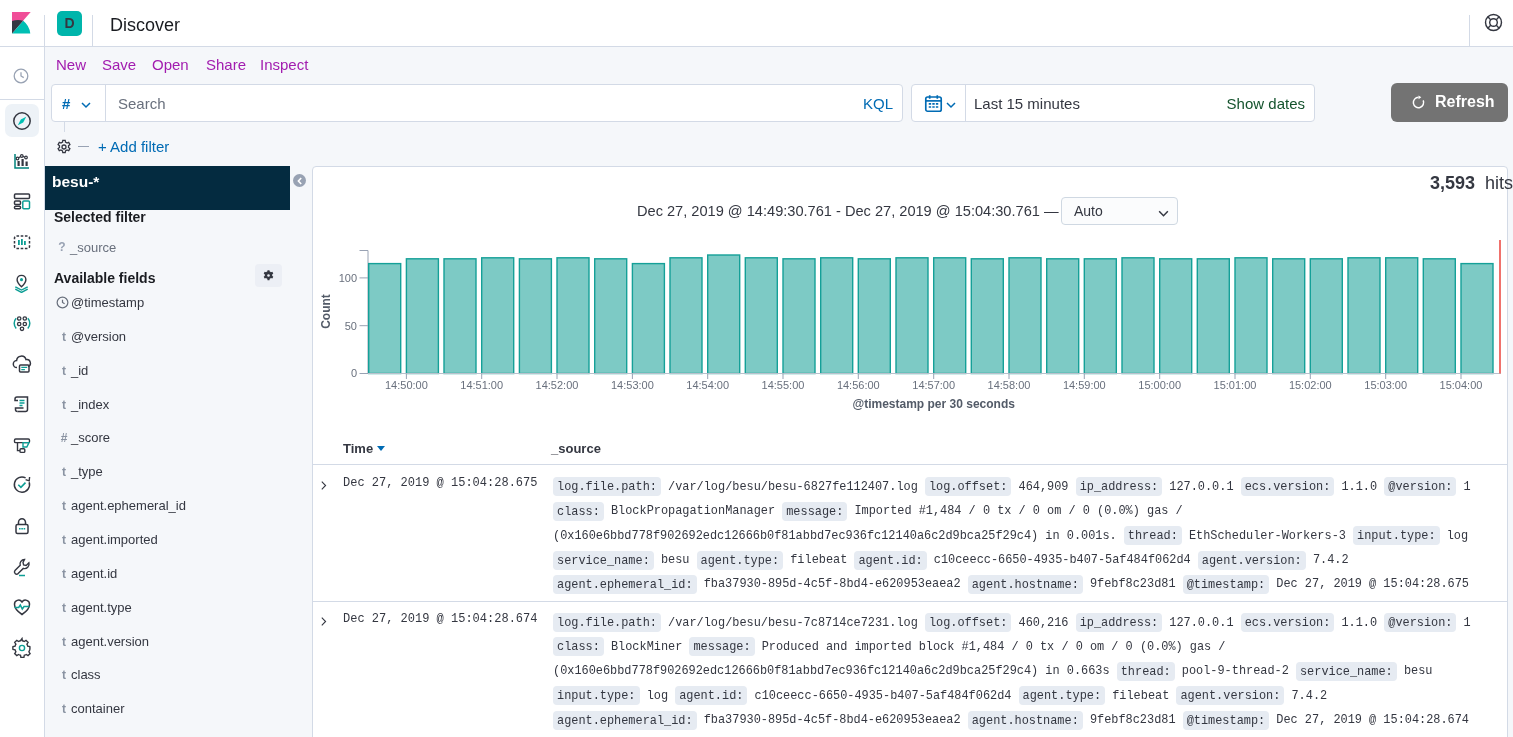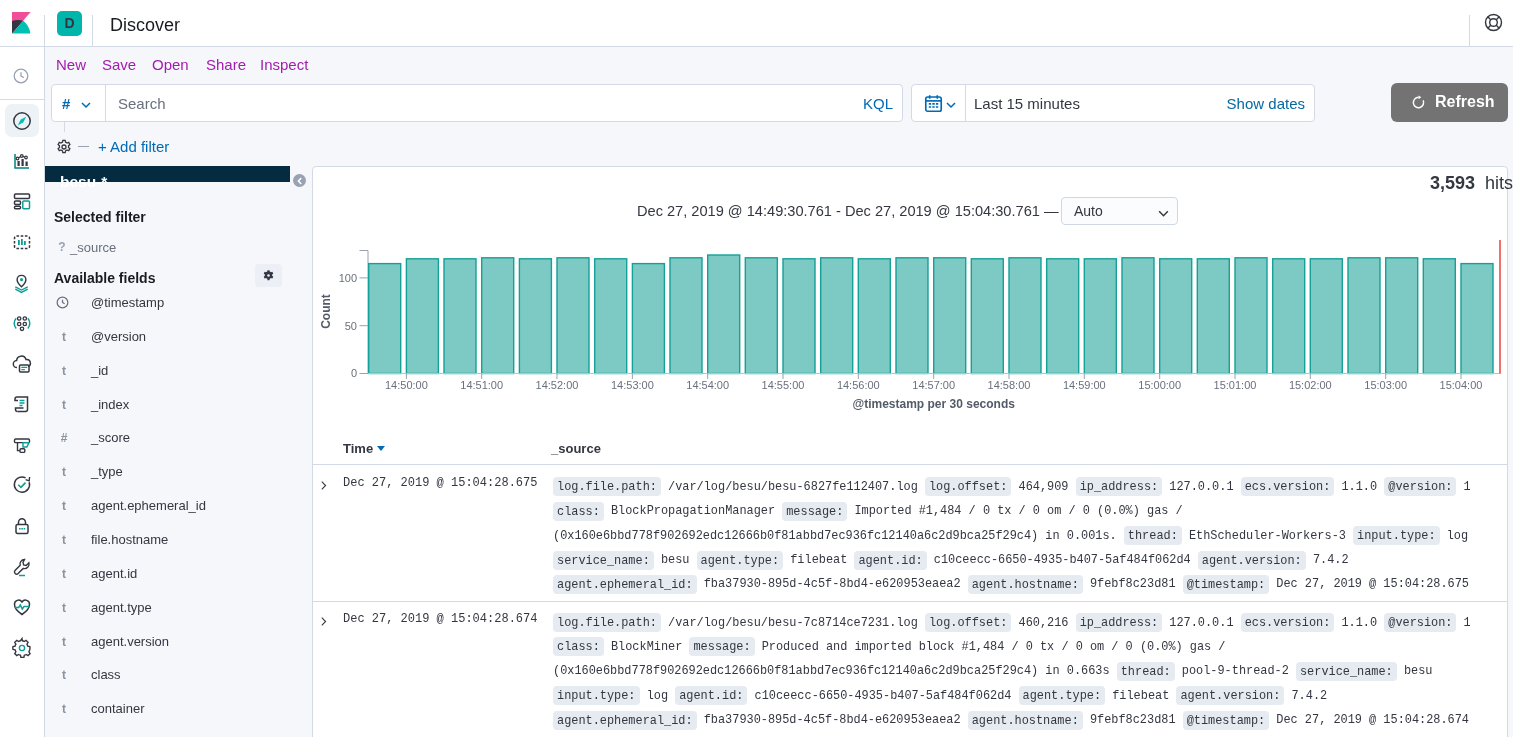--- a/index.html
+++ b/index.html
@@ -9,21 +9,21 @@
 #rail { position:absolute; left:0; top:47px; width:45px; height:690px; background:#fff; border-right:1px solid #D3DAE6; z-index:4; }
 .ric { position:absolute; left:11px; }
 #qarea { position:absolute; left:45px; top:47px; width:1468px; height:690px; background:#F5F7FA; }
 .mlink { position:absolute; top:56px; font-size:15px; color:#a21caf; }
 .box { position:absolute; background:#fff; border:1px solid #D3DAE6; border-radius:4px; }
 #panel { position:absolute; left:312px; top:166px; width:1196px; height:572px; background:#fff; border:1px solid #D3DAE6; border-radius:4px 4px 0 0; }
 .sl { position:absolute; left:553px; height:24.4px; line-height:24.4px; font-family:"Liberation Mono",monospace; font-size:11.9px; color:#343741; white-space:nowrap; z-index:3; }
 .sl b { font-weight:normal; background:#E6EBF2; border-radius:4px; padding:2.5px 4px; }
 .frow { position:absolute; left:55px; width:240px; height:34px; }
 .fticon { position:absolute; left:2px; top:9px; width:14px; text-align:center; font-size:12px; font-weight:bold; color:#8A93A2; line-height:16px; }
-.fname { position:absolute; left:16px; top:8px; font-size:13px; color:#343741; line-height:18px;margin-left:20px; }
+.fname { position:absolute; left:16px; top:8px; font-size:13px; color:#343741; line-height:18px; }
 .shead { position:absolute; left:54px; font-size:14px; font-weight:bold; color:#1A1C21; }
 </style></head>
 <body>
 <div id="qarea"></div>
 
 <div id="hdr">
   <svg class="abs" style="left:9px;top:12px" width="24" height="24" viewBox="0 0 32 32">
     <path fill="#F04E98" d="M4 0v28.8L28.9 0z"></path>
     <path fill="#343741" d="M4 12v16.8L18.9 11.6A24.7 24.7 0 004 12"></path>
     <path fill="#00BFB3" d="M18.9 11.7L6.2 26.3l-2.1 2.5h24.3a24.8 24.8 0 00-9.5-17.1"></path>
@@ -151,40 +151,40 @@
       <rect x="1.5" y="2.5" width="13" height="12" rx="1.5" fill="none" stroke="#006BB4" stroke-width="1.4"></rect>
       <path d="M1.5 5.8h13" stroke="#006BB4" stroke-width="1.4"></path>
       <path d="M4.8 1v3M11.2 1v3" stroke="#006BB4" stroke-width="1.4"></path>
       <path d="M4 8.3h2M7 8.3h2M10 8.3h2M4 11h2M7 11h2M10 11h2" stroke="#006BB4" stroke-width="1.3"></path>
     </svg>
   <svg class="abs" style="left:33px;top:14px" width="12" height="12" viewBox="0 0 12 12">
       <path d="M2 4l4 4 4-4" fill="none" stroke="#006BB4" stroke-width="1.5"></path>
     </svg>
   <div class="abs" style="left:53px;top:0;width:1px;height:36px;background:#D3DAE6"></div>
   <div class="abs" style="left:62px;top:10px;font-size:15px;color:#343741">Last 15 minutes</div>
-  <div class="abs" style="right:9px;top:10px;font-size:15px;color:#0369a1">Show dates</div>
+  <div class="abs" style="right:9px;top:10px;font-size:15px;color:#14532d">Show dates</div>
 </div>
 
 <div class="abs" style="left:1391px;top:83px;width:117px;height:39px;border-radius:6px;background:#737373">
   <svg class="abs" style="left:20px;top:12px" width="15" height="15" viewBox="0 0 16 16">
       <path d="M8 2.5a5.5 5.5 0 105 3.2" fill="none" stroke="#fff" stroke-width="1.6"></path>
       <path d="M8 0.6v3.8l3-1.9z" fill="#fff"></path>
     </svg>
   <div class="abs" style="left:44px;top:10px;font-size:16px;font-weight:bold;color:#fff">Refresh</div>
 </div>
 
 <div class="abs" style="left:64px;top:122px;width:1px;height:10px;background:#D3DAE6"></div>
 <svg class="abs" style="left:56px;top:139px" width="16" height="16" viewBox="0 0 16 16">
     <path d="M9.2 1.4l.3 1.8a5 5 0 011.5.9l1.7-.7 1.2 2.1-1.4 1.2a5 5 0 010 1.7l1.4 1.2-1.2 2.1-1.7-.7a5 5 0 01-1.5.9l-.3 1.8H6.8l-.3-1.8a5 5 0 01-1.5-.9l-1.7.7-1.2-2.1 1.4-1.2a5 5 0 010-1.7L2.1 5.5l1.2-2.1 1.7.7a5 5 0 011.5-.9l.3-1.8z" fill="none" stroke="#343741" stroke-width="1.3"></path>
     <circle cx="8" cy="8" r="2" fill="none" stroke="#343741" stroke-width="1.3"></circle>
   </svg>
 <div class="abs" style="left:78px;top:146px;width:11px;height:1px;background:#98A2B3"></div>
 <div class="abs" style="left:98px;top:138px;font-size:15px;color:#006BB4">+ Add filter</div>
 
-<div class="abs" style="left:45px;top:166px;width:245px;height:16px;background:#042B40;color:#fff;font-weight:bold;font-size:15.5px;line-height:32px;padding-left:15px">besu-*</div>
+<div class="abs" style="left:45px;top:166px;width:245px;height:44px;background:#042B40;color:#fff;font-weight:bold;font-size:15.5px;line-height:32px;padding-left:7px">besu-*</div>
 <div class="abs" style="left:293px;top:174px;width:13px;height:13px;border-radius:50%;background:#98A2B3">
   <svg class="abs" style="left:2.5px;top:2.5px" width="8" height="8" viewBox="0 0 8 8">
       <path d="M5.2 1L2.4 4l2.8 3" fill="none" stroke="#fff" stroke-width="1.6"></path>
     </svg>
 </div>
 <div class="shead" style="top:209px">Selected filter</div>
 <div class="abs" style="left:55px;top:240px;width:14px;text-align:center;font-size:12px;font-weight:bold;color:#98A2B3">?</div>
 <div class="abs" style="left:70px;top:240px;font-size:13px;color:#69707D">_source</div>
 <div class="shead" style="top:270px">Available fields</div>
 <div class="abs" style="left:255px;top:264px;width:27px;height:23px;border-radius:4px;background:#ECEFF5">
@@ -219,21 +219,21 @@
 <div class="frow" style="top:455.3px">
     <span class="fticon">t</span>
     <span class="fname">_type</span>
   </div>
 <div class="frow" style="top:489.1px">
     <span class="fticon">t</span>
     <span class="fname">agent.ephemeral_id</span>
   </div>
 <div class="frow" style="top:523.0px">
     <span class="fticon">t</span>
-    <span class="fname">file.hostname</span>
+    <span class="fname">agent.imported</span>
   </div>
 <div class="frow" style="top:556.8px">
     <span class="fticon">t</span>
     <span class="fname">agent.id</span>
   </div>
 <div class="frow" style="top:590.7px">
     <span class="fticon">t</span>
     <span class="fname">agent.type</span>
   </div>
 <div class="frow" style="top:624.5px">

